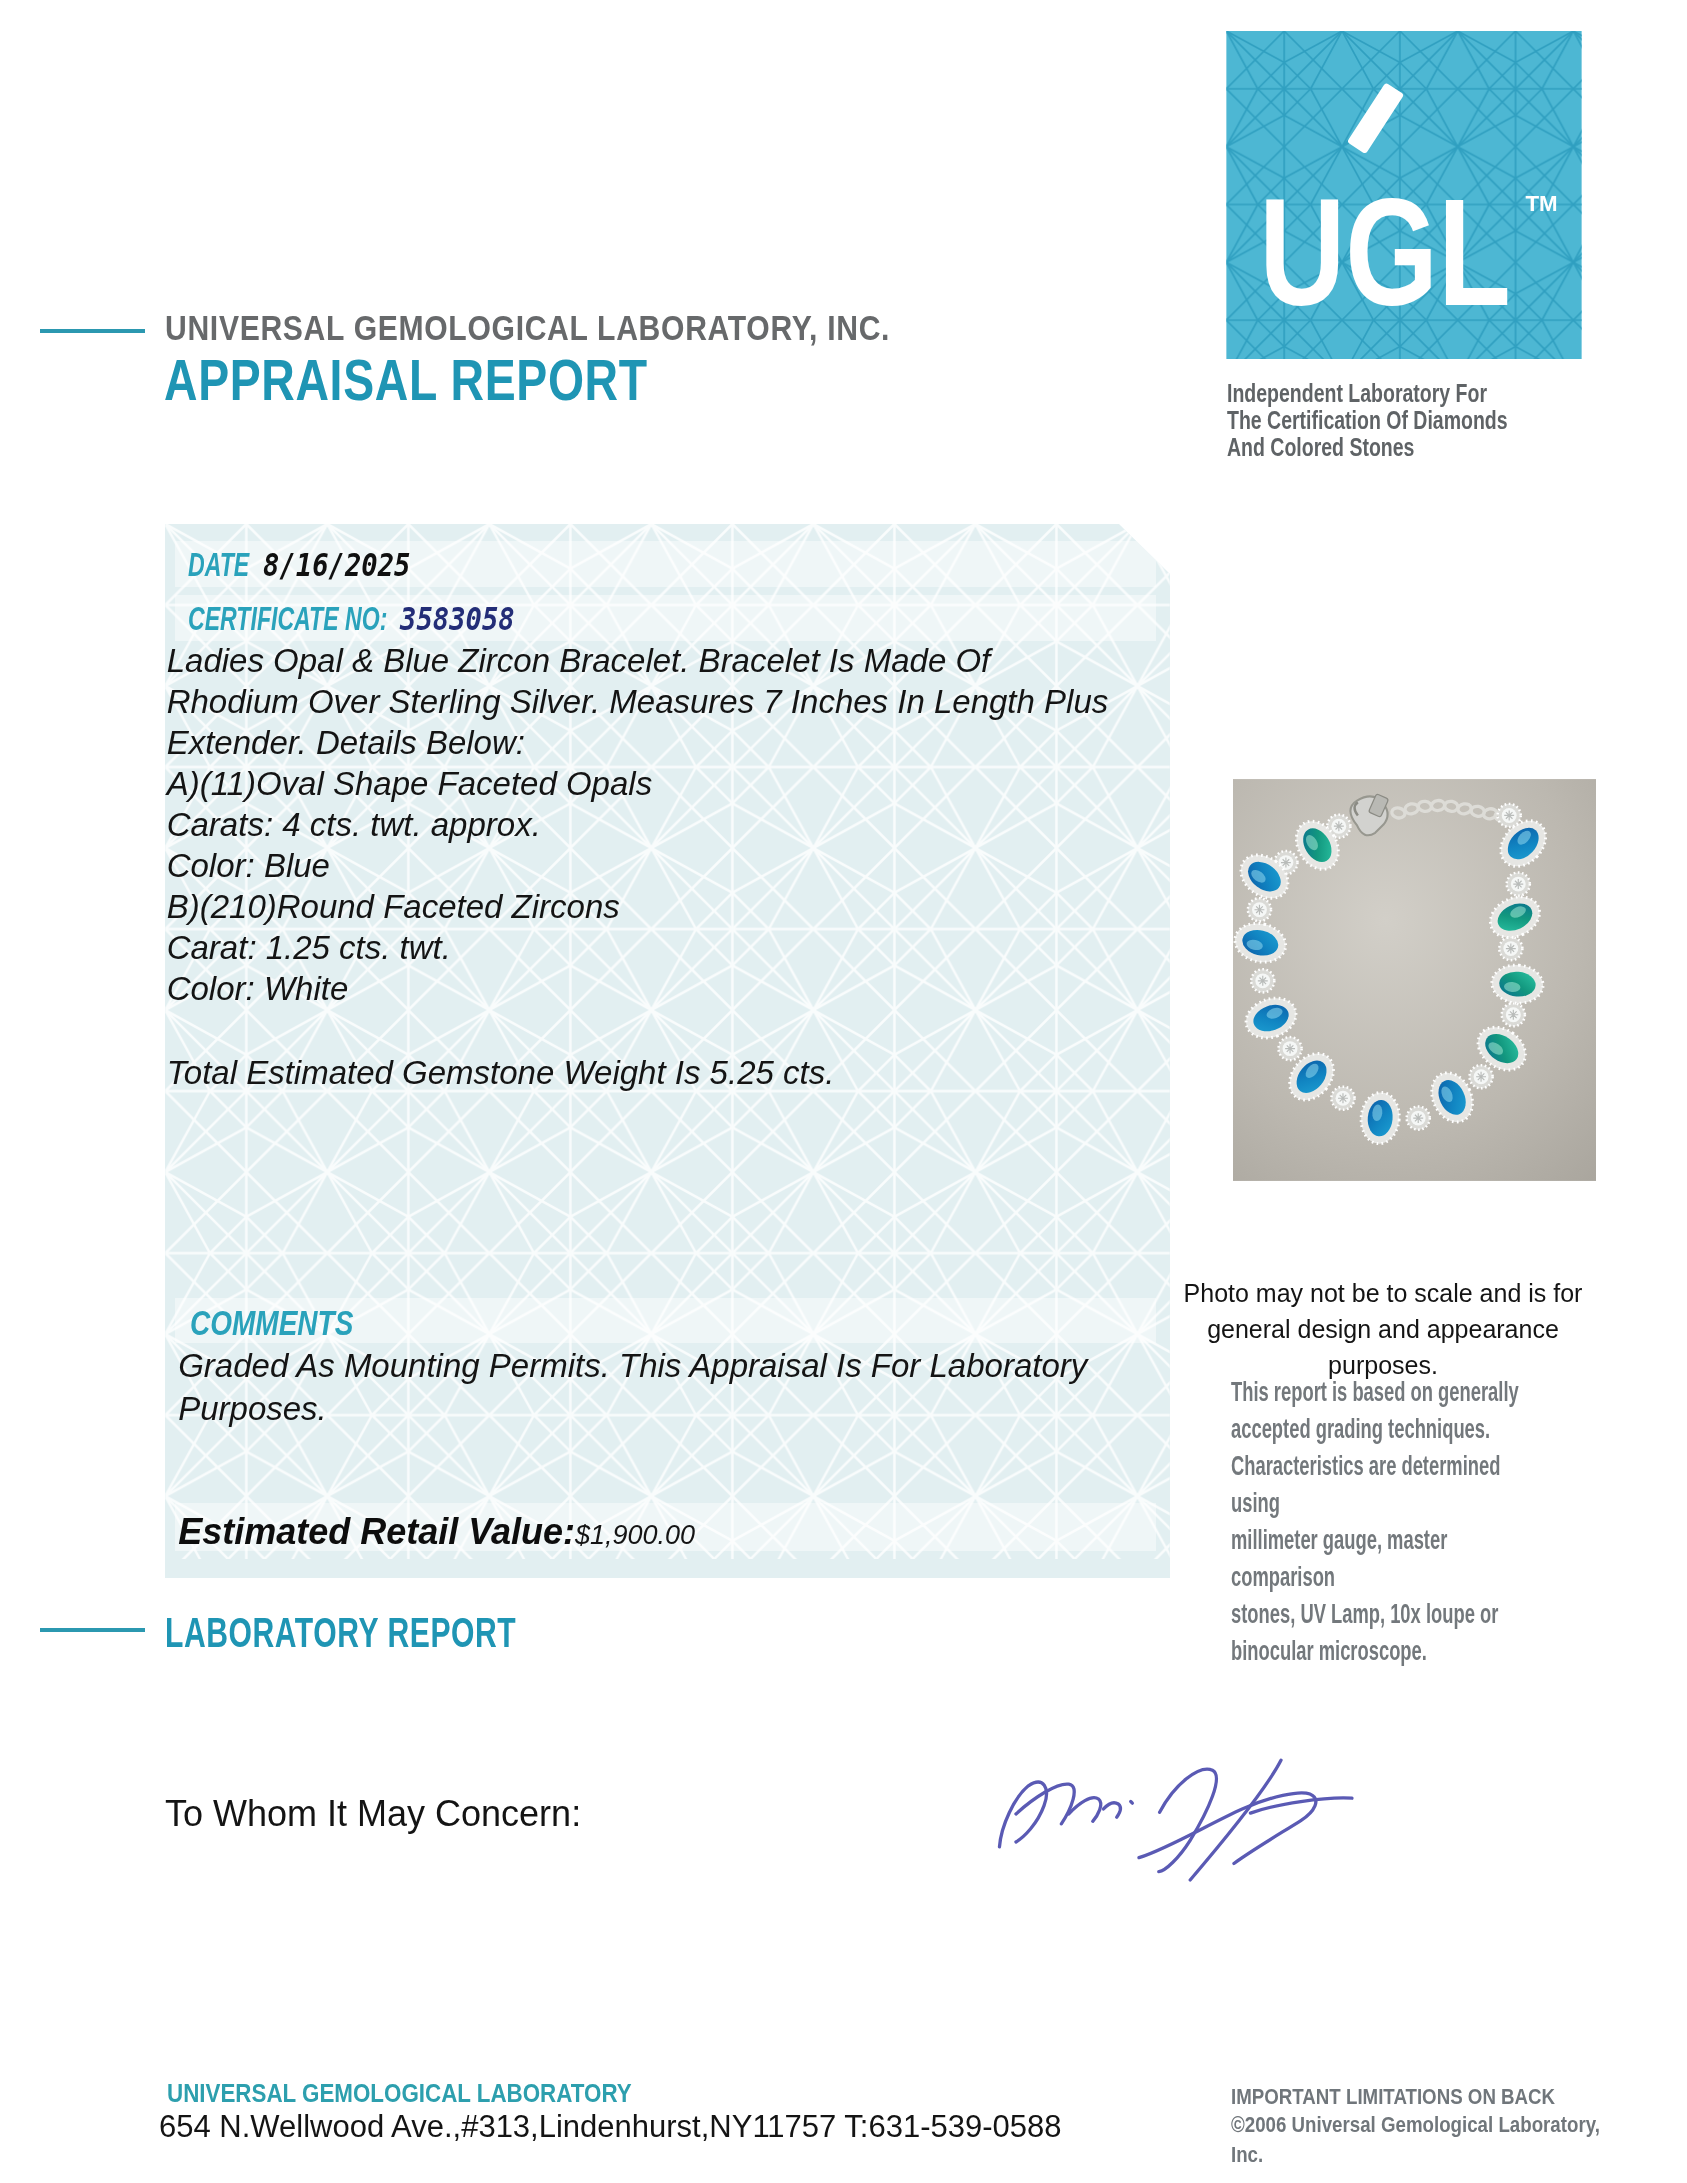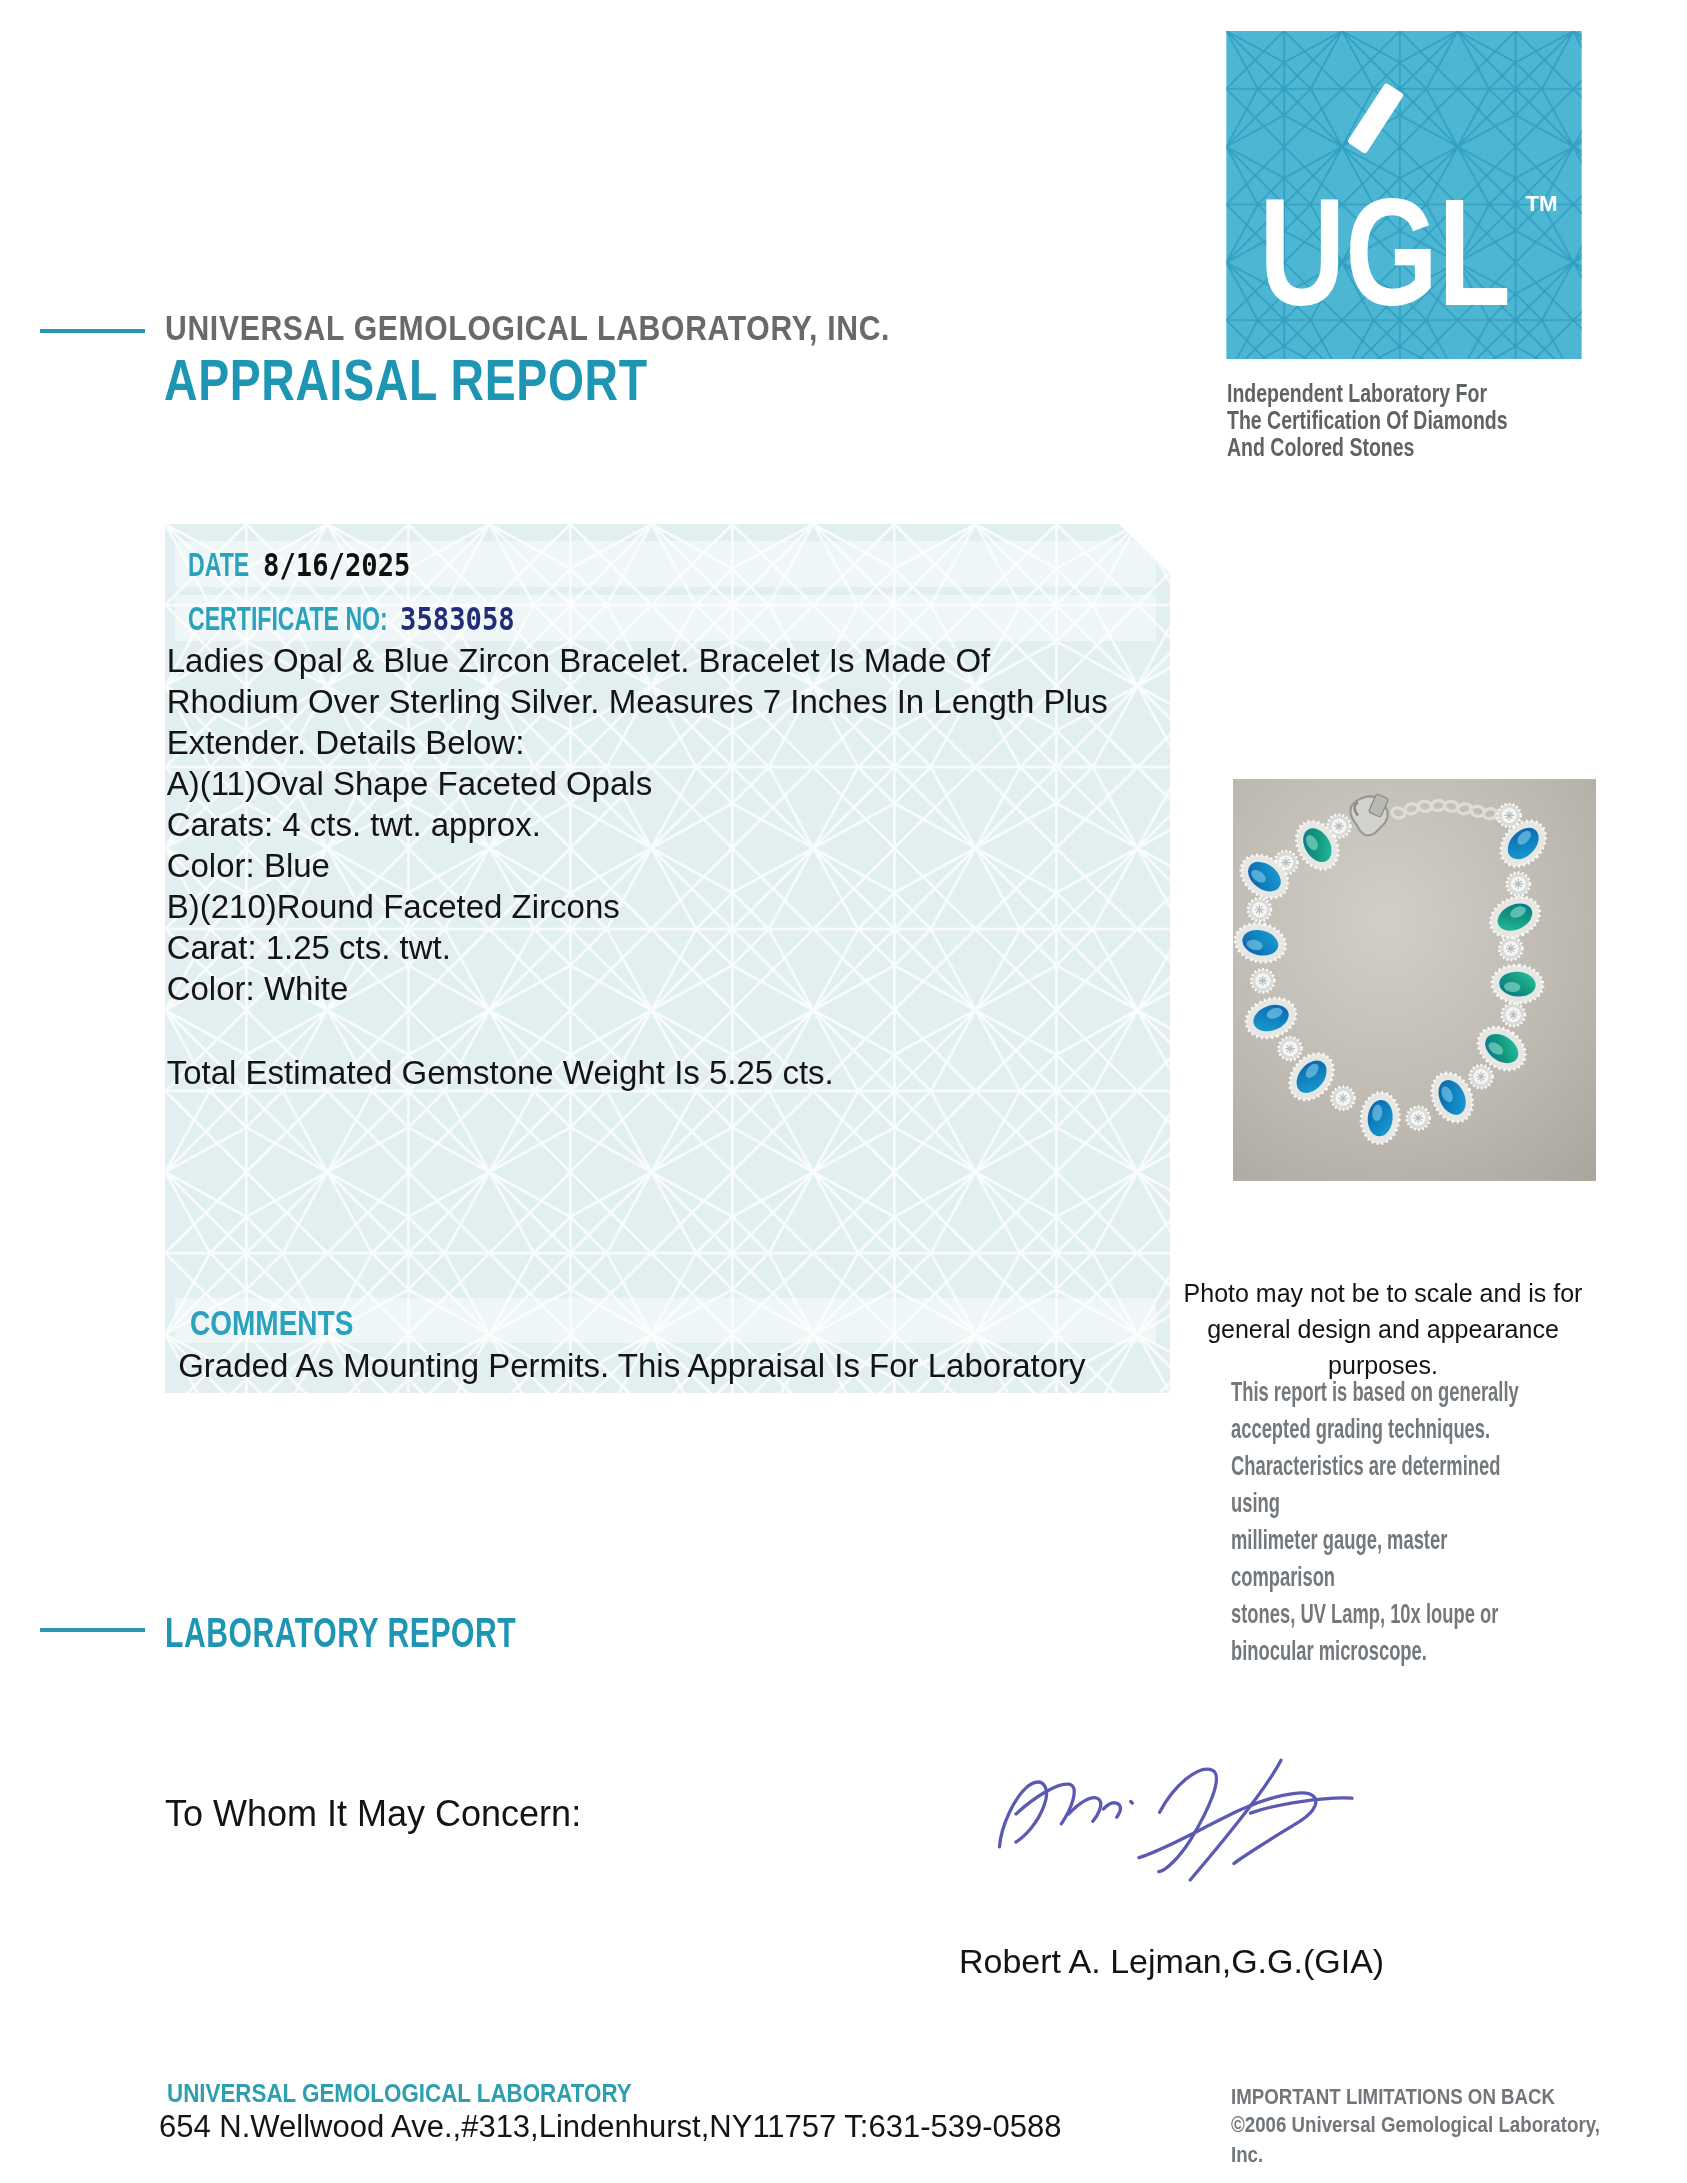--- a/index.html
+++ b/index.html
@@ -8,22 +8,22 @@
   .abs{position:absolute;}
   .cond{display:inline-block;transform-origin:left top;white-space:pre-line;}
   
   .rule{position:absolute;height:4.1px;background:#2b98b0;}
   .org-header{font-size:35px;font-weight:600;color:#67696b;letter-spacing:0.8px;transform:scaleX(0.86);}
   .title{font-size:58px;font-weight:bold;color:#1f95b4;letter-spacing:0.8px;transform:scaleX(0.80);}
   
   #logo-box{left:1226px;top:31px;width:356px;height:328px;}
   .logo-caption{font-size:26px;line-height:27px;font-weight:bold;color:#5f6366;transform:scaleX(0.75);}
   
-  #panel{left:165px;top:524px;width:1005px;height:869px;background:#e2eff1;
-         clip-path:polygon(0 0,954px 0,1005px 50px,1005px 100%,0 100%);}
+  #panel{left:165px;top:524px;width:1005px;height:1054px;background:#e2eff1;
+         clip-path:polygon(0 0,954px 0,1005px 50px,1005px 100%,0 100%);font-style:italic;}
   #panel .band{position:absolute;left:10px;width:981px;background:rgba(255,255,255,0.45);}
   .lbl{font-size:33px;font-weight:bold;color:#2aa2bb;transform:scaleX(0.70);}
   .lbl2{font-size:35px;font-weight:bold;color:#2aa2bb;transform:scaleX(0.80);}
   .mono{font-family:"DejaVu Sans Mono",monospace;font-weight:bold;font-size:32px;transform:scaleX(0.85);transform-origin:left top;display:inline-block;}
   .body-txt{font-size:33px;line-height:41px;color:#141414;white-space:pre-line;}
   .comments-txt{font-size:33px;line-height:43px;color:#141414;white-space:pre-line;}
   .value-lbl{font-size:36px;font-weight:bold;color:#0d0d0d;}
   .value-amt{font-size:27px;color:#141414;}
   
   .photo-caption{font-size:25px;line-height:36px;color:#141414;text-align:center;white-space:pre-line;}
@@ -247,21 +247,20 @@
         <path d="M154,92 q10,-11 18,-6 q6,5 -2,16"></path>
         <path d="M187,83 l2,2"></path>
         <path d="M222,96 C240,62 270,38 286,45 C300,52 281,94 259,130 C245,152 229,167 221,168"></path>
         <path d="M197,151 C232,140 282,110 322,92 C356,77 392,69 404,74 C418,80 410,95 393,106 C371,120 332,143 312,158"></path>
         <path d="M259,178 C300,130 351,68 369,33"></path>
         <path d="M332,97 C362,86 424,77 455,79"></path>
       </g>
     </svg>
   </div>
 
-  <div class="abs signer" style="left:959px;top:1942px;">Robert A. Lejman,G.G.(GIA)</div>
 
   <div class="abs" style="left:167px;top:2078px;">
     <span class="cond footer-org">UNIVERSAL GEMOLOGICAL LABORATORY</span>
   </div>
   <div class="abs footer-addr" style="left:159px;top:2109px;">654 N.Wellwood Ave.,#313,Lindenhurst,NY11757 T:631-539-0588</div>
 
   <div class="abs" style="left:1231px;top:2082px;">
     <span class="cond footer-gray">IMPORTANT LIMITATIONS ON BACK</span>
   </div>
   <div class="abs" style="left:1231px;top:2110px;">

